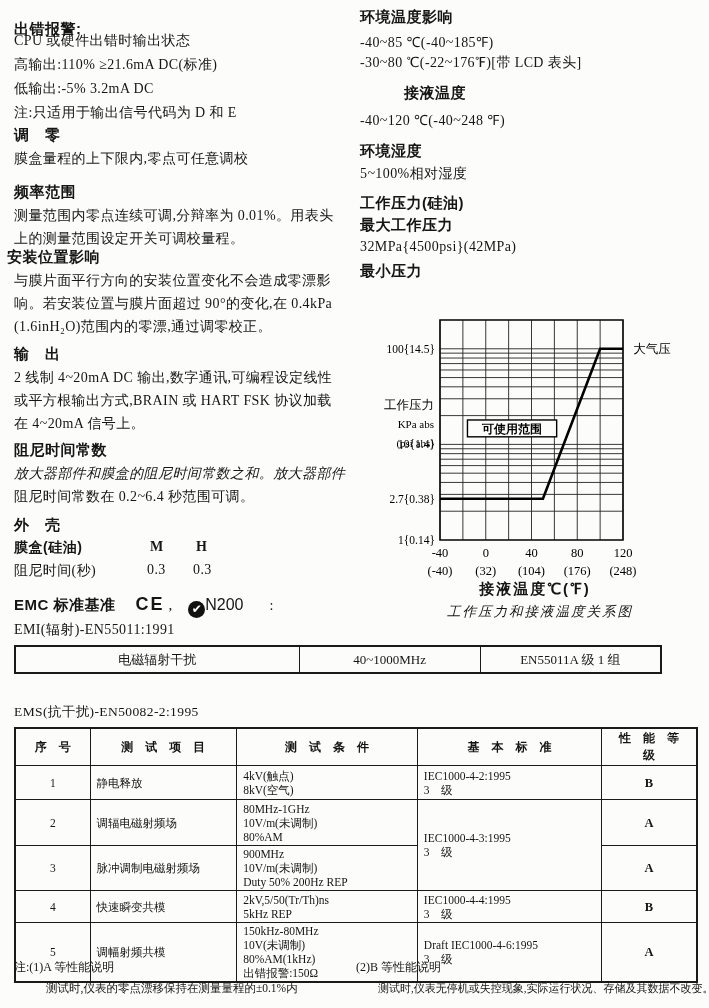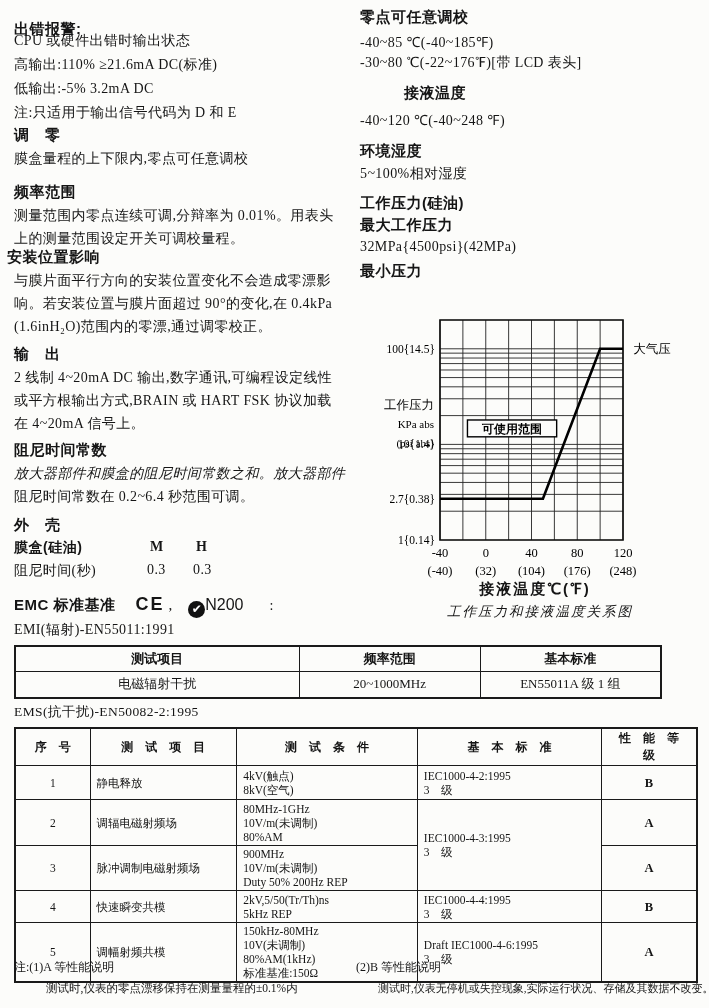--- a/index.html
+++ b/index.html
@@ -72,21 +72,21 @@
   <span style="display:inline-block;width:12px;"></span>
   <span class="ce-mark">CE</span>
   <span style="font-size:15px;">,</span>
   <span style="display:inline-block;width:8px;"></span>
   <span class="ctick">✔</span><span class="ctick-label">N200</span>
   <span style="display:inline-block;width:18px;"></span>
   <span style="font-size:14px;">:</span>
 </div>
 <div class="abs body-line" style="left:14px;top:621px;">EMI(辐射)-EN55011:1991</div>
 
-<div class="abs heading" style="left:360px;top:8px;">零点可任意调校</div>
+<div class="abs heading" style="left:360px;top:8px;">环境温度影响</div>
 <div class="abs body-line" style="left:360px;top:32px;">-40~85 ℃(-40~185℉)</div>
 <div class="abs body-line" style="left:360px;top:54px;">-30~80 ℃(-22~176℉)[带 LCD 表头]</div>
 
 <div class="abs heading" style="left:360px;top:84px;margin-left:44px;">接液温度</div>
 <div class="abs body-line" style="left:360px;top:110px;">-40~120 ℃(-40~248 ℉)</div>
 
 <div class="abs heading" style="left:360px;top:142px;">环境湿度</div>
 <div class="abs body-line" style="left:360px;top:165px;">5~100%相对湿度</div>
 
 <div class="abs heading" style="left:360px;top:194px;">工作压力(硅油)</div>
@@ -149,28 +149,23 @@
 <div class="abs heading" style="left:415px;top:580px;width:240px;text-align:center;letter-spacing:2px;font-size:15px;">接液温度℃(℉)</div>
 <div class="abs chart-caption" style="left:400px;top:603px;width:280px;text-align:center;font-size:13.5px;">工作压力和接液温度关系图</div>
 
 <table class="doc-table emc-table abs" style="left:14px;top:645px;width:648px;">
   <colgroup>
       <col style="width:44%">
       <col style="width:28%">
       <col style="width:28%">
     </colgroup>
   <tbody>
-      <tr style="height:25px;">
-    <th>测试项目</th>
-    <th>频率范围</th>
-    <th>基本标准</th>
-  </tr>
   <tr style="height:27px;">
     <td class="center">电磁辐射干扰</td>
-    <td class="center">20~1000MHz</td>
+    <td class="center">40~1000MHz</td>
     <td class="center">EN55011A 级 1 组</td>
   </tr>
 </tbody>
   </table>
 
 <div class="abs body-line" style="left:14px;top:703px;font-size:13.5px;">EMS(抗干扰)-EN50082-2:1995</div>
 
 <table class="doc-table ems-table abs" style="left:14px;top:727px;width:684px;">
   <colgroup>
       <col style="width:11%">
@@ -237,21 +232,21 @@
     </td>
     <td class="grade">B</td>
   </tr>
   <tr style="height:56px;">
     <td class="center">5</td>
     <td>调幅射频共模</td>
     <td class="cell-lines">
       <div>150kHz-80MHz</div>
       <div>10V(未调制)</div>
       <div>80%AM(1kHz)</div>
-      <div>标准基准:150Ω</div>
+      <div>出错报警:150Ω</div>
     </td>
     <td class="cell-lines">
       <div>Draft IEC1000-4-6:1995</div>
       <div>3　级</div>
     </td>
     <td class="grade">A</td>
   </tr>
 </tbody>
   </table>
 

